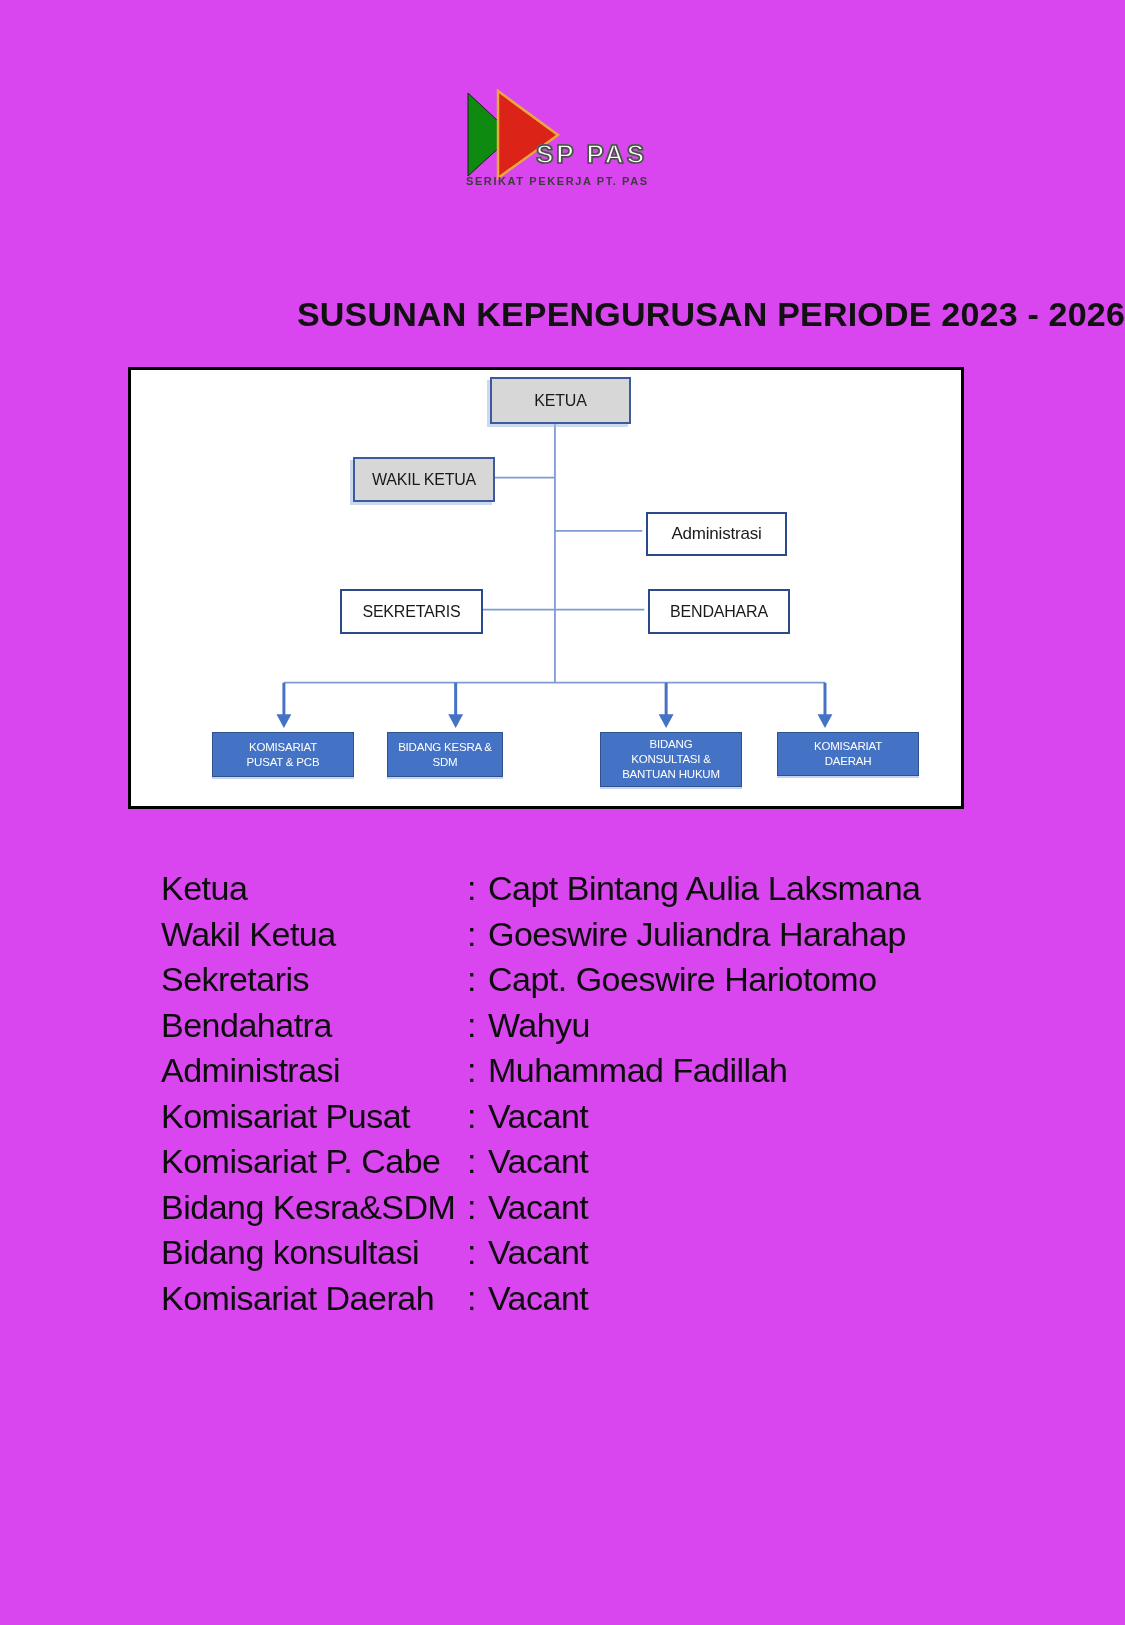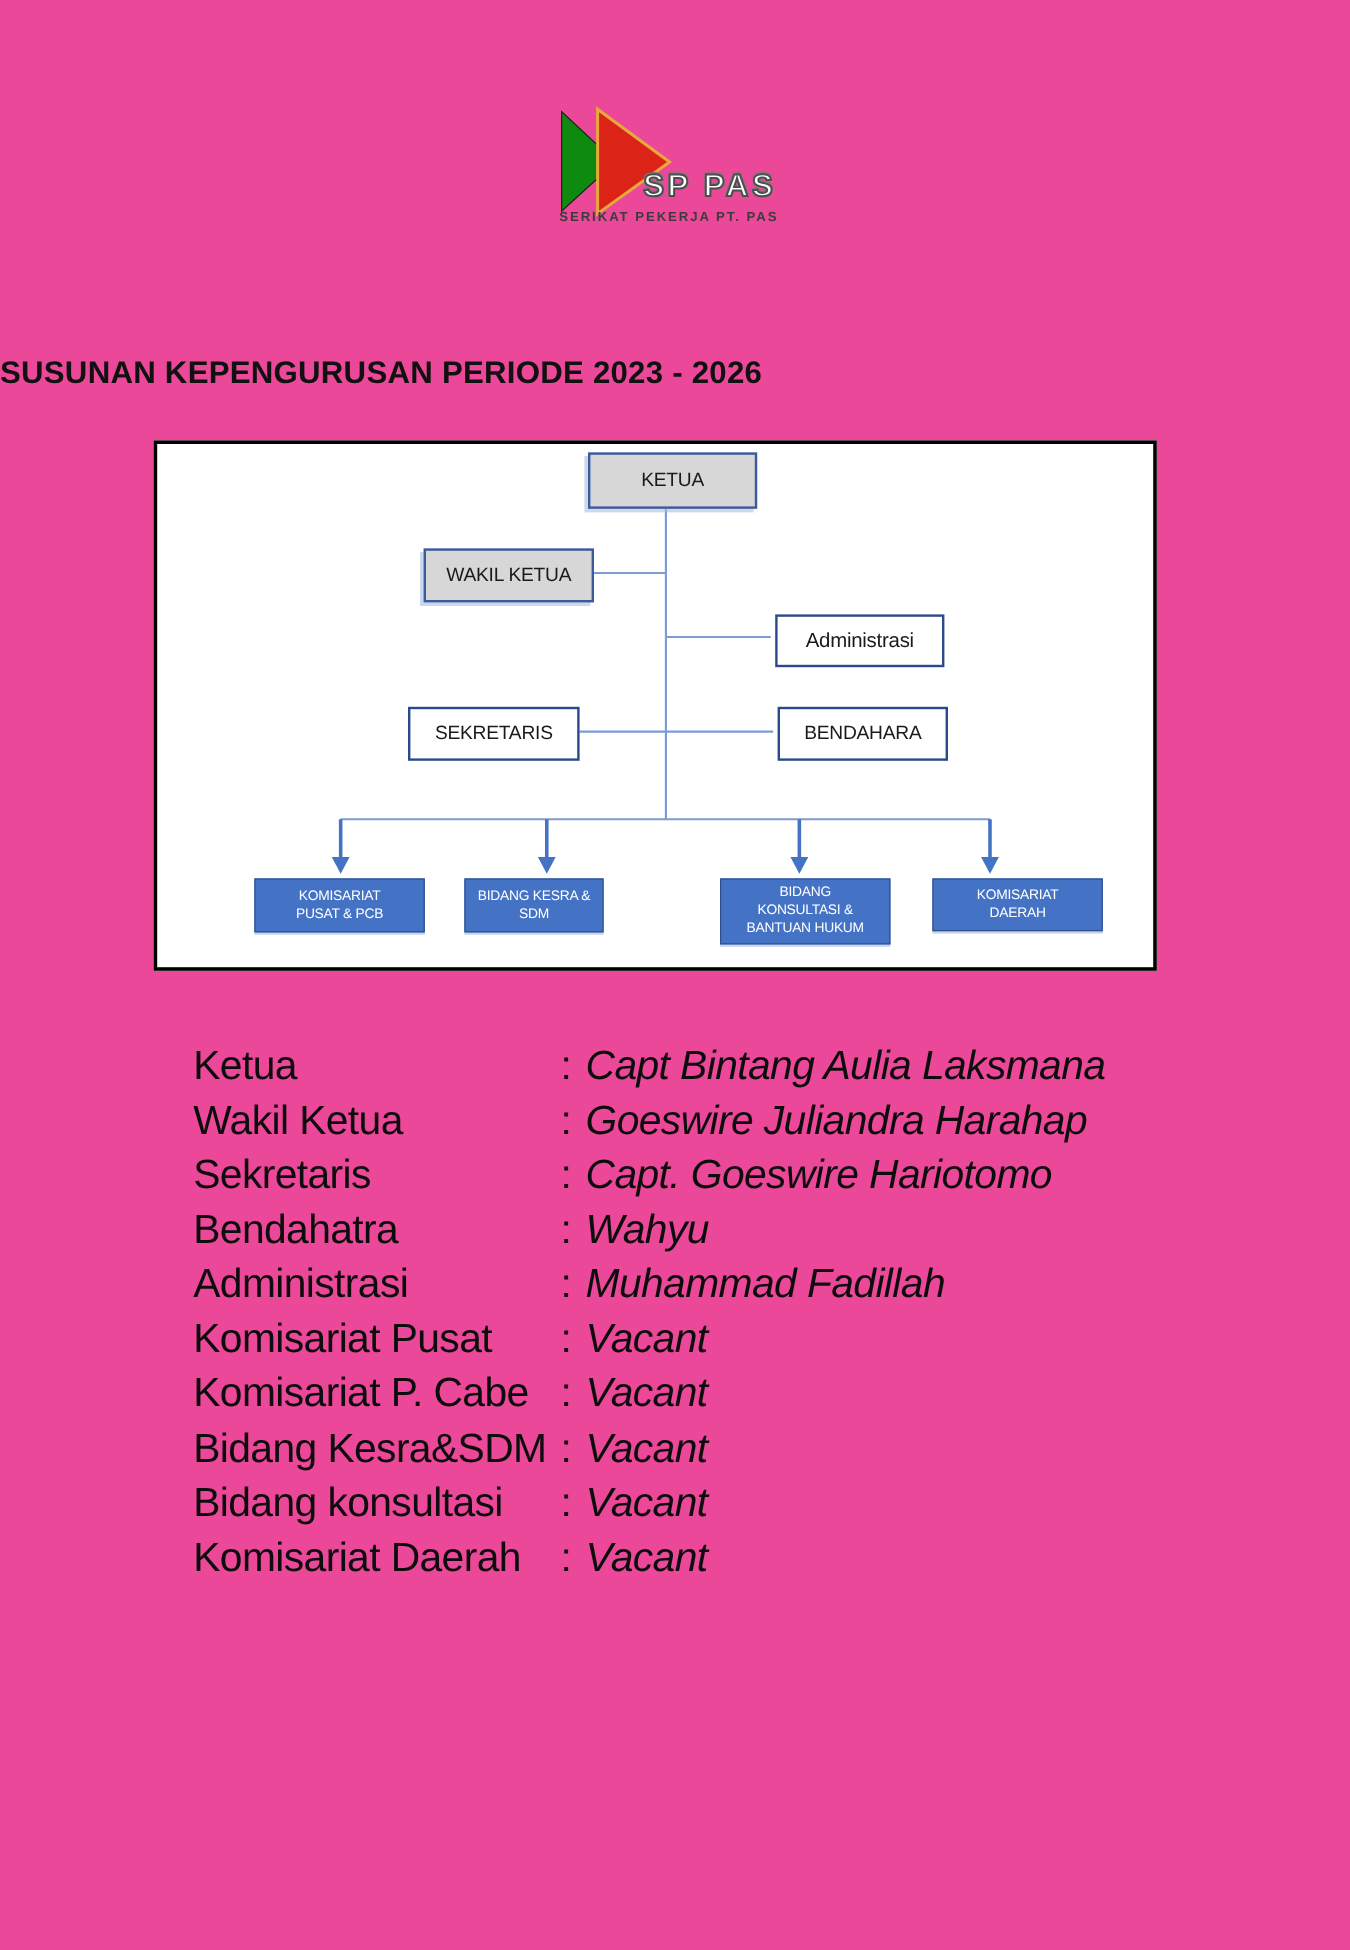--- a/index.html
+++ b/index.html
@@ -1,20 +1,20 @@
 <!DOCTYPE html>
 <html><head>
 <meta charset="utf-8">
 <style>
   * { margin:0; padding:0; box-sizing:border-box; }
   html,body { background:#ffffff; }
   .page {
     position:relative;
     width:1125px; height:1625px;
-    background:#ec4899;
+    background:#d946ef;
     font-family:"Liberation Sans", sans-serif;
     overflow:hidden;
   }
 
   
   .logo { position:absolute; left:440px; top:83px; width:240px; height:112px; }
   .logo svg { position:absolute; left:0; top:0; }
   .logo-title{
     position:absolute; left:96px; top:56px;
     font-size:26px; font-weight:bold; letter-spacing:3px;
@@ -26,22 +26,22 @@
   }
   .logo-subtitle{
     position:absolute; left:26px; top:92px;
     font-size:11px; font-weight:bold; letter-spacing:1.6px;
     color:#3c3c3c; white-space:nowrap;
   }
 
   
   .doc-title{
     position:absolute; left:0; top:295px; width:1125px;
-    text-align:left;
-    font-size:26px; font-weight:bold; color:#111;
+    text-align:right;
+    font-size:34px; font-weight:bold; color:#111;
     letter-spacing:0.2px;
   }
 
   
   .chart-frame{
     position:absolute; left:128px; top:367px;
     width:836px; height:442px;
     border:3px solid #000000;
     background:#ffffff;
   }
@@ -72,21 +72,21 @@
   
   .roster{ position:absolute; left:161px; top:866px; width:830px; }
   .roster-row{
     display:flex; align-items:baseline;
     height:45.5px; line-height:45.5px;
     font-size:34px; color:#0d0d0d; letter-spacing:-0.5px;
     white-space:nowrap;
   }
   .r-label{ width:306px; flex:0 0 306px; }
   .r-colon{ flex:0 0 auto; }
-  .r-value{ margin-left:12px;font-style:italic; }
+  .r-value{ margin-left:12px; }
 </style>
 </head>
 <body>
 
 <div class="page">
 
   <div class="logo">
     <svg width="140" height="112" viewBox="0 0 140 112">
       <polygon points="28,10 28,93 73,52" fill="#0E8A10" stroke="#1d1d1d" stroke-width="1"></polygon>
       <polygon points="58,8 58,95 118,52" fill="#DC2318" stroke="#E9A83B" stroke-width="2.5"></polygon>

